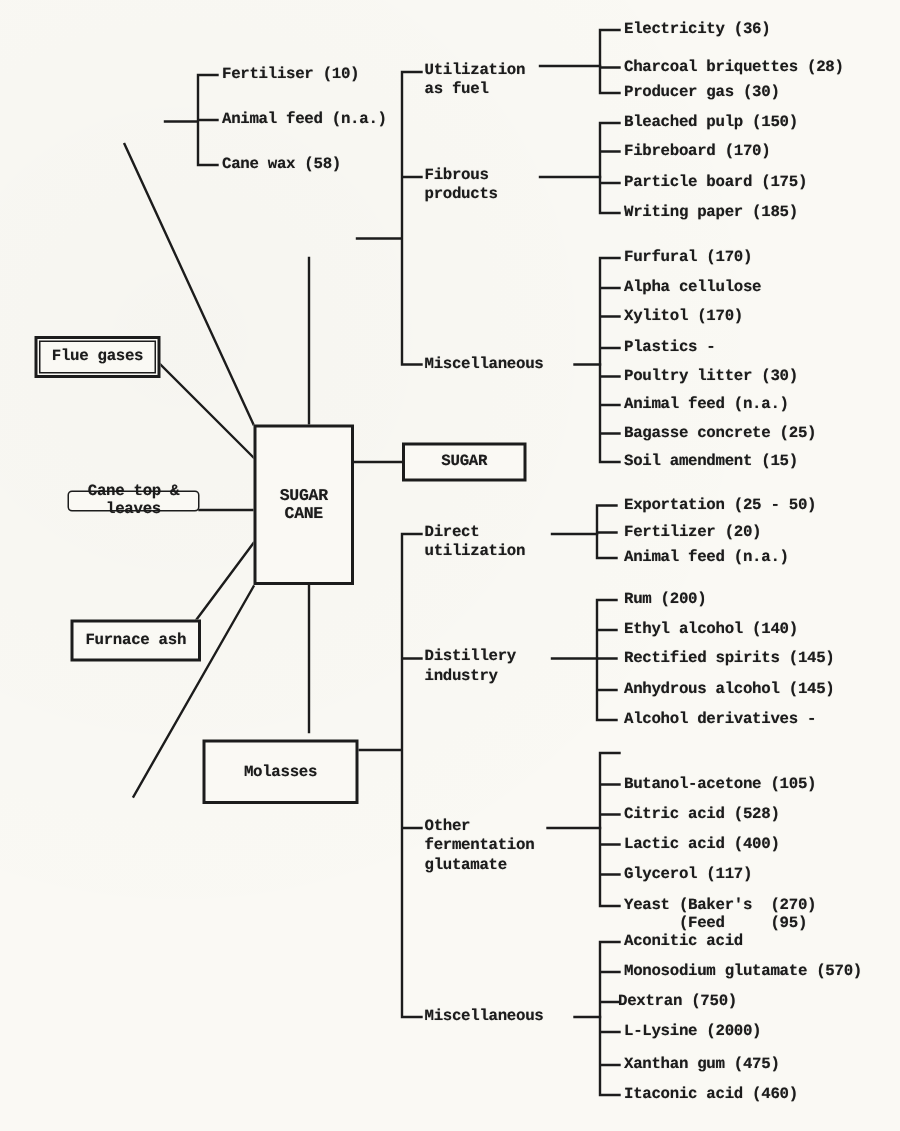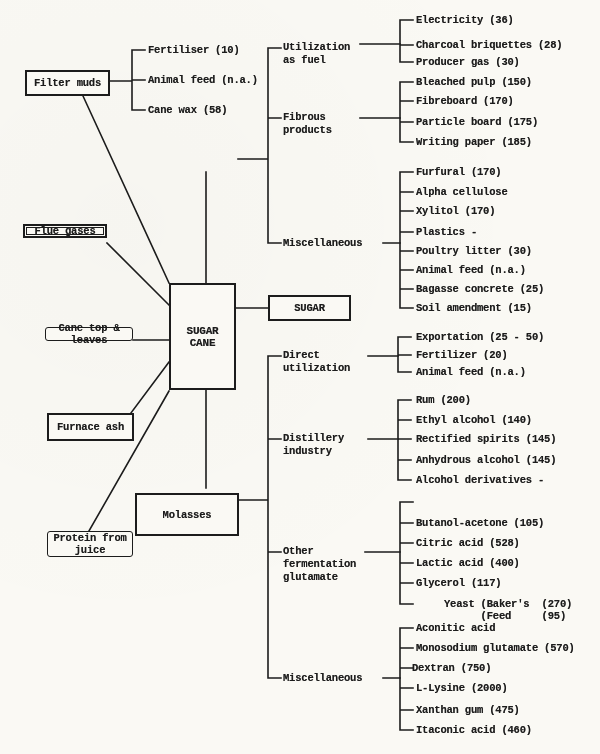--- a/index.html
+++ b/index.html
@@ -18,21 +18,21 @@
   }
   svg.lines{position:absolute;left:0;top:0;}
   .txt{
     position:absolute;
     font-size:10.5px;font-weight:700;line-height:12px;
     white-space:pre-line;
     letter-spacing:-0.2px;
     text-shadow:0 0 0.5px rgba(20,20,20,0.55);
   }
   .leaf{height:12px;}
-  .leaf.two-line{white-space:pre;height:24px;margin-left:28px;}
+  .leaf.two-line{white-space:pre;height:24px;}
   .cat{line-height:13px;}
   .box{
     position:absolute;
     border:2px solid #1c1c1c;
     background:#faf9f4;
     display:flex;align-items:center;justify-content:center;
     text-align:center;
     font-size:10.5px;font-weight:700;line-height:12px;
     white-space:pre-line;
     letter-spacing:-0.2px;
@@ -66,31 +66,28 @@
 
     <path d="M413,20 H400 V62 H413 M400,45 H413"></path>
     <path d="M413,82 H400 V142 H413 M400,101 H413 M400,122 H413"></path>
     <path d="M413,172 H400 V308 H413 M400,192 H413 M400,211 H413 M400,232 H413 M400,251 H413 M400,270 H413 M400,289 H413"></path>
     <path d="M411,337 H398 V372 H411 M398,355 H411"></path>
     <path d="M411,400 H398 V480 H411 M398,420 H411 M398,439 H411 M398,460 H411"></path>
     <path d="M413,502 H400 V604 H413 M400,523 H413 M400,543 H413 M400,563 H413 M400,583 H413"></path>
     <path d="M413,628 H400 V730 H413 M400,648 H413 M400,668 H413 M400,688 H413 M400,710 H413"></path>
   </svg>
 
-  <div class="box" style="left:25px;top:70px;width:85px;height:26px;">Filter muds</div>
 
-  <div class="box box--double" style="left:23px;top:224px;width:84px;height:14px;">Flue gases</div>
+  <div class="box box--double" style="left:23px;top:224px;width:84px;height:28px;">Flue gases</div>
 
   <div class="box box--thin" style="left:45px;top:327px;width:88px;height:14px;">Cane top &amp;
 leaves</div>
 
   <div class="box" style="left:47px;top:413px;width:87px;height:28px;">Furnace ash</div>
 
-  <div class="box box--thin" style="left:47px;top:531px;width:86px;height:26px;">Protein from
-juice</div>
 
 
   <div class="box box--root" style="left:169px;top:283px;width:67px;height:107px;">SUGAR
 CANE</div>
 
   <div class="box" style="left:268px;top:295px;width:83px;height:26px;">SUGAR</div>
 
   <div class="box" style="left:135px;top:493px;width:104px;height:43px;">Molasses</div>
 
   <div class="txt leaf" style="left:148px;top:44px;">Fertiliser (10)</div>

